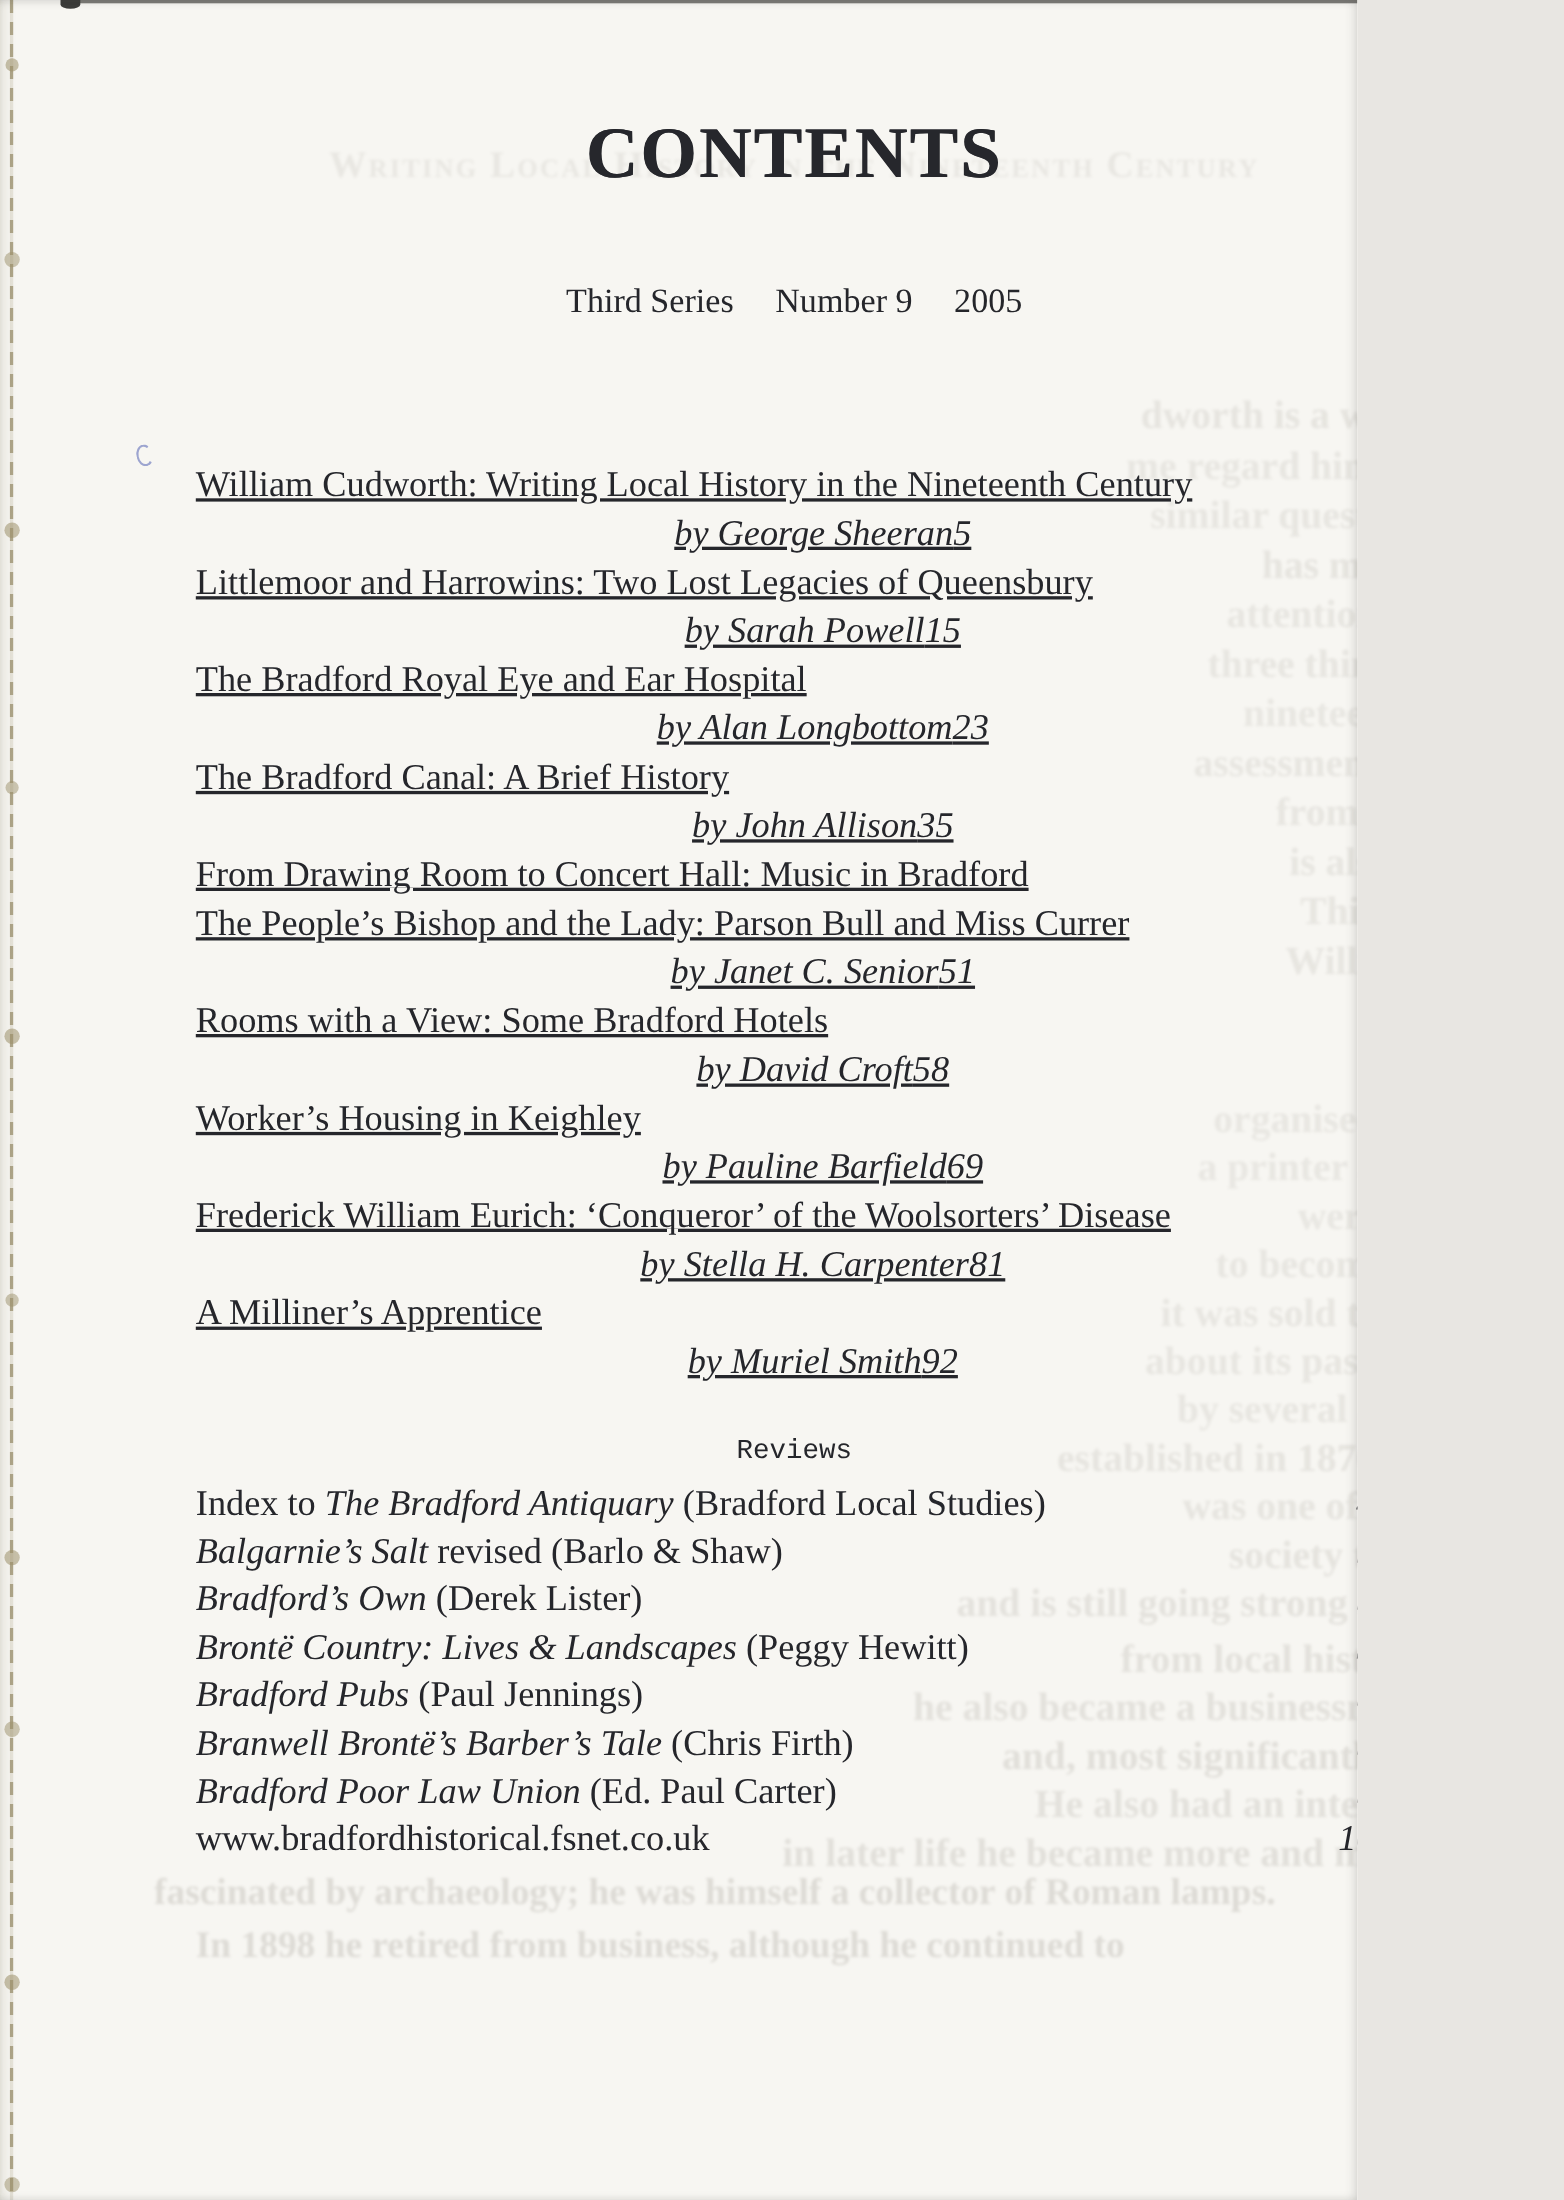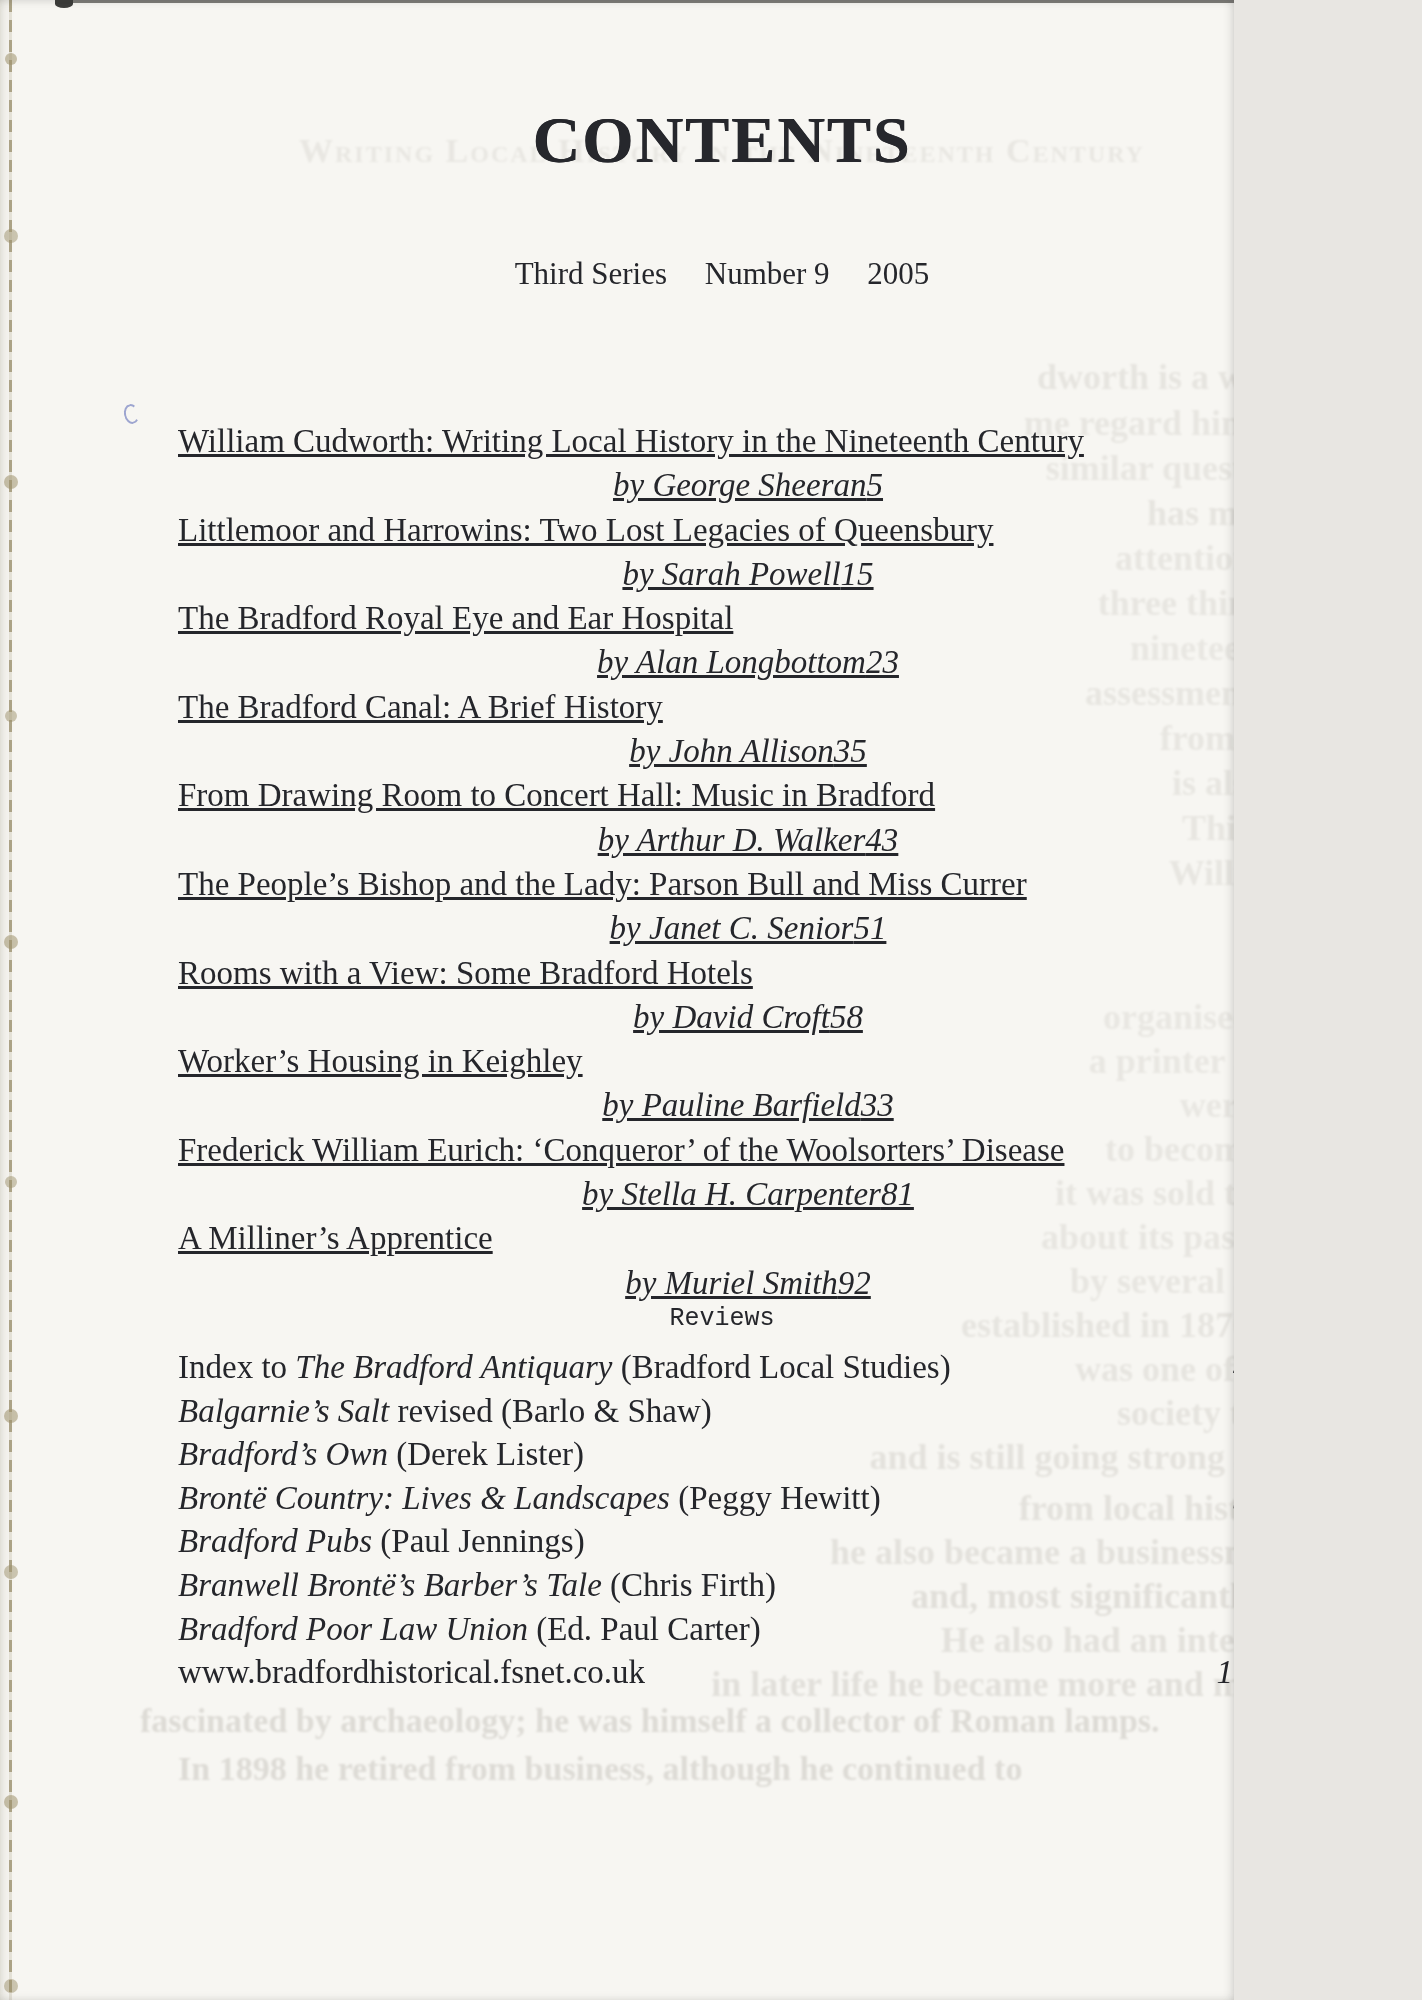--- a/index.html
+++ b/index.html
@@ -143,24 +143,20 @@
   <div class="toc-entry">
     <div class="entry-title">The Bradford Canal: A Brief History</div>
     <div class="entry-sub">
       <span class="entry-author">by John Allison</span>
       <span class="entry-page">35</span>
     </div>
   </div>
 
   <div class="toc-entry">
     <div class="entry-title">From Drawing Room to Concert Hall: Music in Bradford</div>
-    <div class="entry-sub">
-      <span class="entry-author">by Arthur D. Walker</span>
-      <span class="entry-page">43</span>
-    </div>
   </div>
 
   <div class="toc-entry">
     <div class="entry-title">The People’s Bishop and the Lady: Parson Bull and Miss Currer</div>
     <div class="entry-sub">
       <span class="entry-author">by Janet C. Senior</span>
       <span class="entry-page">51</span>
     </div>
   </div>
 
@@ -169,21 +165,21 @@
     <div class="entry-sub">
       <span class="entry-author">by David Croft</span>
       <span class="entry-page">58</span>
     </div>
   </div>
 
   <div class="toc-entry">
     <div class="entry-title">Worker’s Housing in Keighley</div>
     <div class="entry-sub">
       <span class="entry-author">by Pauline Barfield</span>
-      <span class="entry-page">33</span>
+      <span class="entry-page">69</span>
     </div>
   </div>
 
   <div class="toc-entry">
     <div class="entry-title">Frederick William Eurich: ‘Conqueror’ of the Woolsorters’ Disease</div>
     <div class="entry-sub">
       <span class="entry-author">by Stella H. Carpenter</span>
       <span class="entry-page">81</span>
     </div>
   </div>

